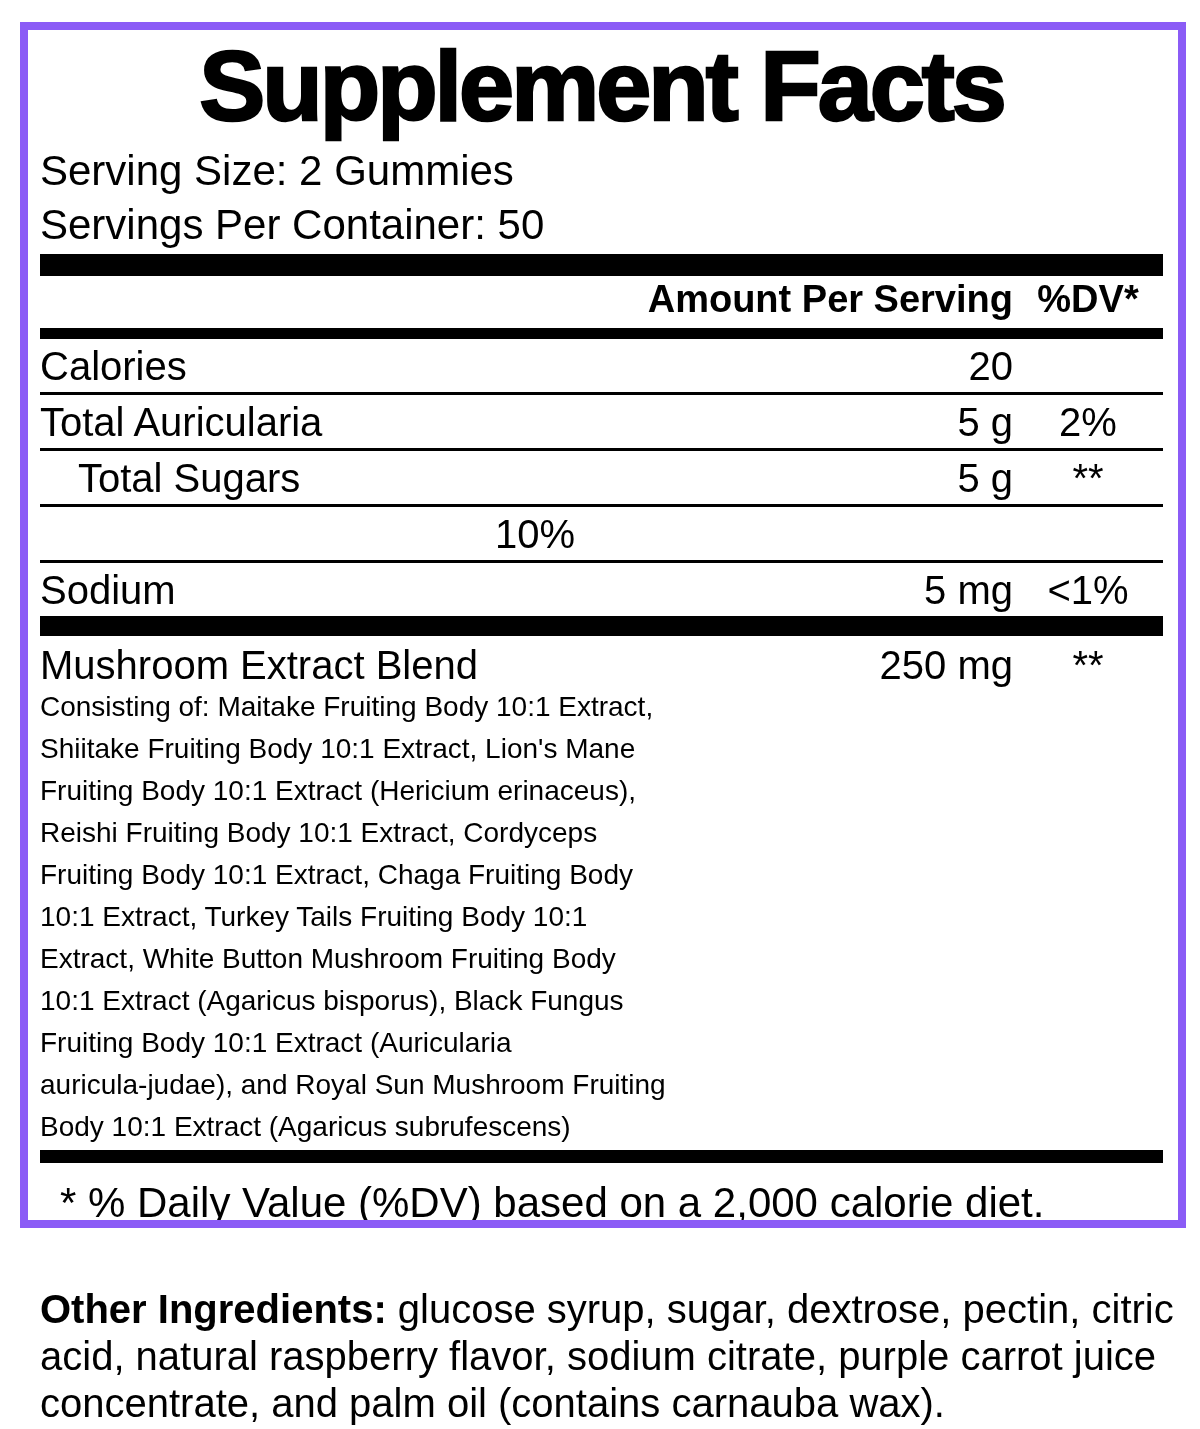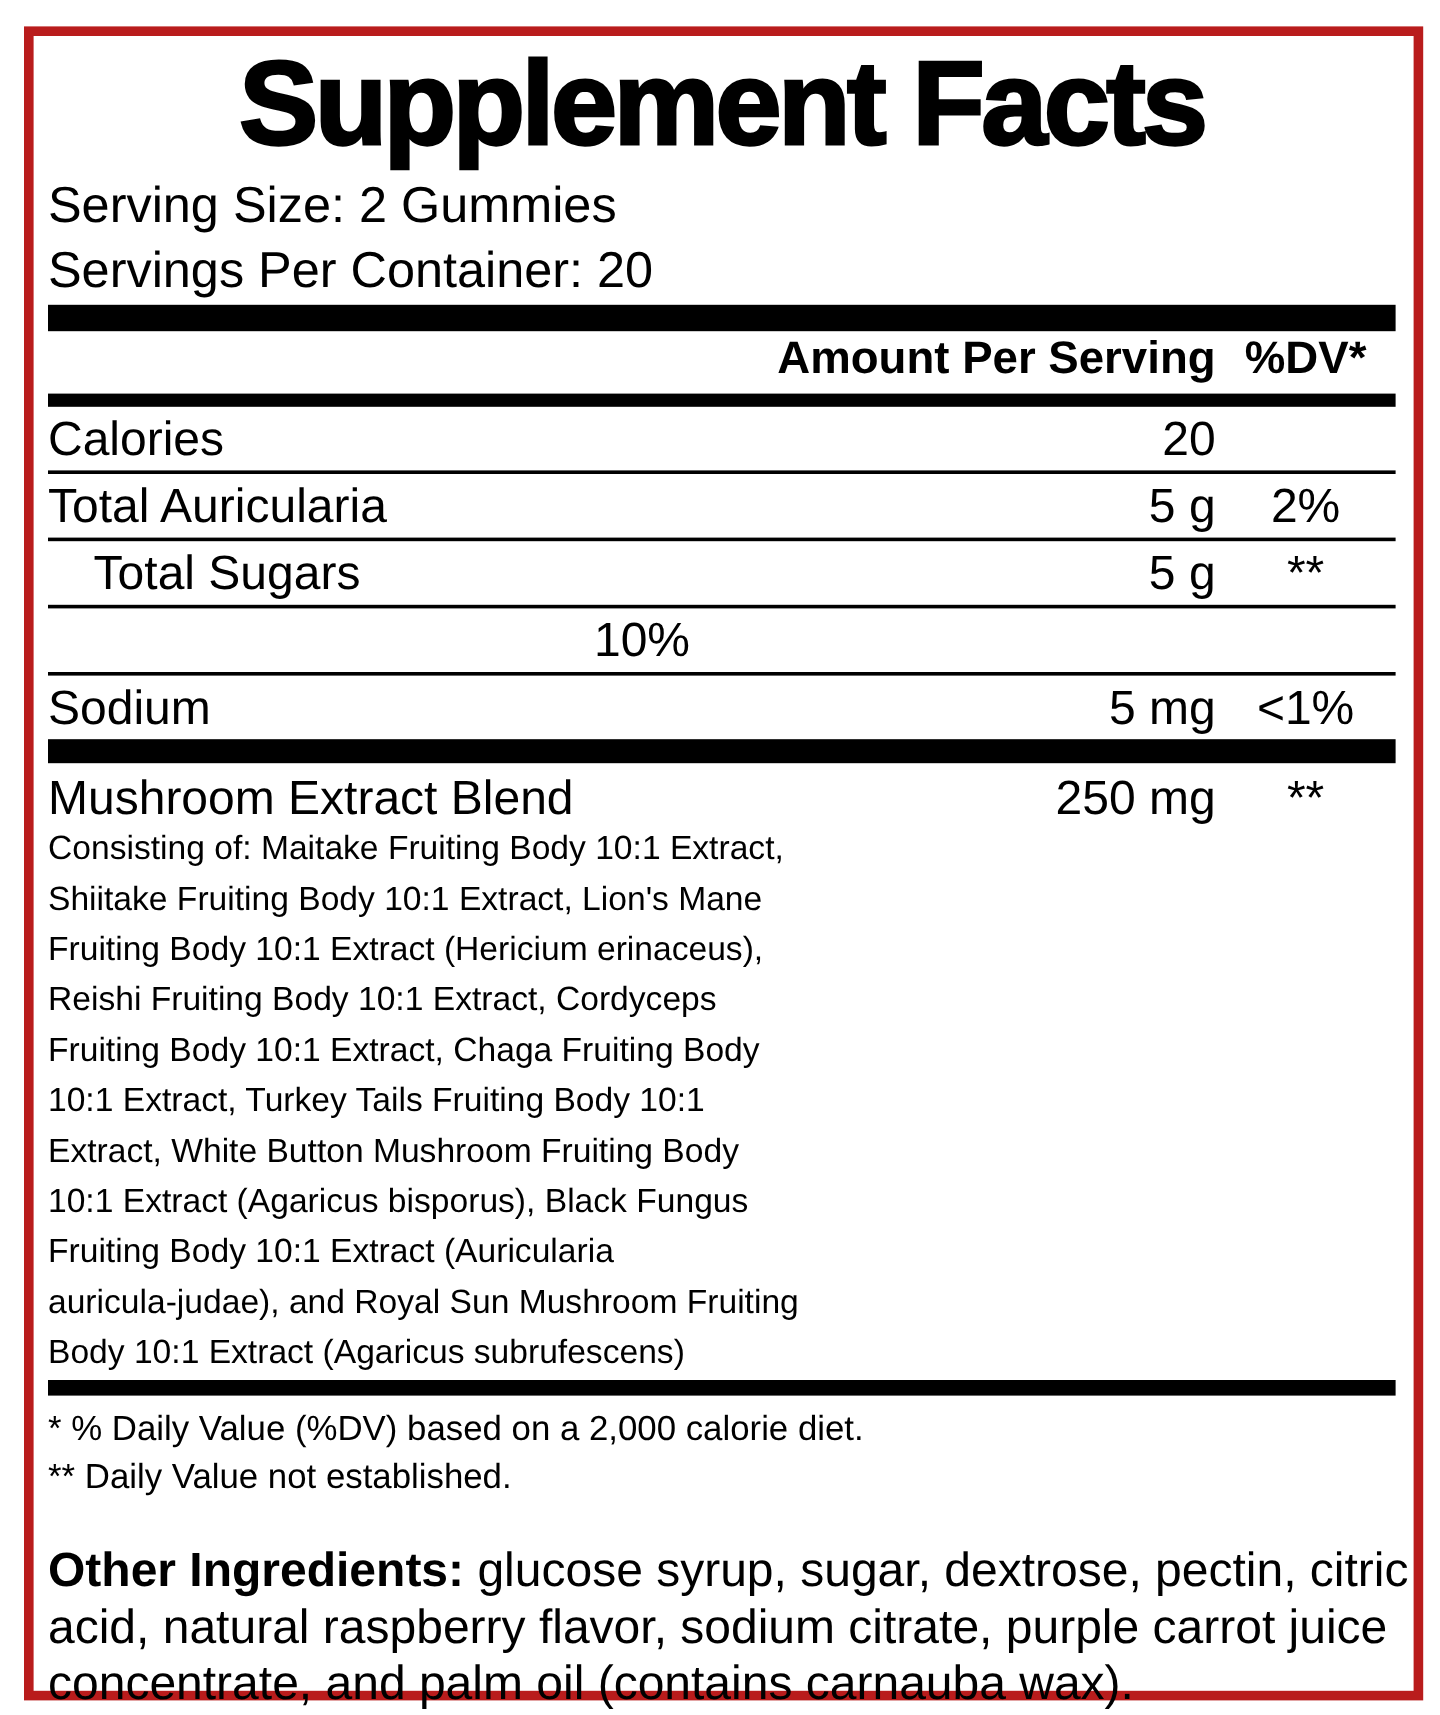--- a/index.html
+++ b/index.html
@@ -12,23 +12,23 @@
     height: 1429px;
     position: relative;
     font-family: "Liberation Sans", sans-serif;
     color: #000000;
   }
   .facts-box {
     position: absolute;
     left: 20px;
     top: 22px;
     width: 1166px;
-    height: 1395px;
+    height: 1206px;
     box-sizing: border-box;
-    border: 8px solid #b91c1c;
+    border: 8px solid #8b5cf6;
     padding: 0 15px 0 12px;
     background: #ffffff;
     overflow: hidden;
   }
   .title {
     text-align: center;
     font-weight: bold;
     font-size: 99px;
     line-height: 104px;
     letter-spacing: -3px;
@@ -77,44 +77,45 @@
     font-size: 40px;
     line-height: 42px;
     padding-top: 8px;
   }
   .blend-desc {
     font-size: 28px;
     line-height: 42px;
     white-space: pre-line;
   }
   .footnotes {
-    font-size: 29px;
+    font-size: 42px;
     line-height: 40px;
-    padding-top: 8px;
+    padding-top: 20px;
+    margin-left: 20px;
   }
   .other-ingredients {
     position: absolute;
     left: 40px;
     top: 1286px;
     width: 1140px;
     font-size: 40px;
     line-height: 47px;
     white-space: pre-line;
   }
   .oi-label { font-weight: bold; }
 </style>
 </head>
 <body>
 
 <div class="facts-box">
 
   <div class="title">Supplement Facts</div>
 
   <div class="serving-line">Serving Size: 2 Gummies</div>
-  <div class="serving-line">Servings Per Container: 20</div>
+  <div class="serving-line">Servings Per Container: 50</div>
 
   <div class="bar bar-thick"></div>
 
   <div class="col-header">
     <span class="hdr-spacer"></span>
     <span class="row-amount">Amount Per Serving</span>
     <span class="row-dv">%DV*</span>
   </div>
 
   <div class="bar bar-med"></div>

